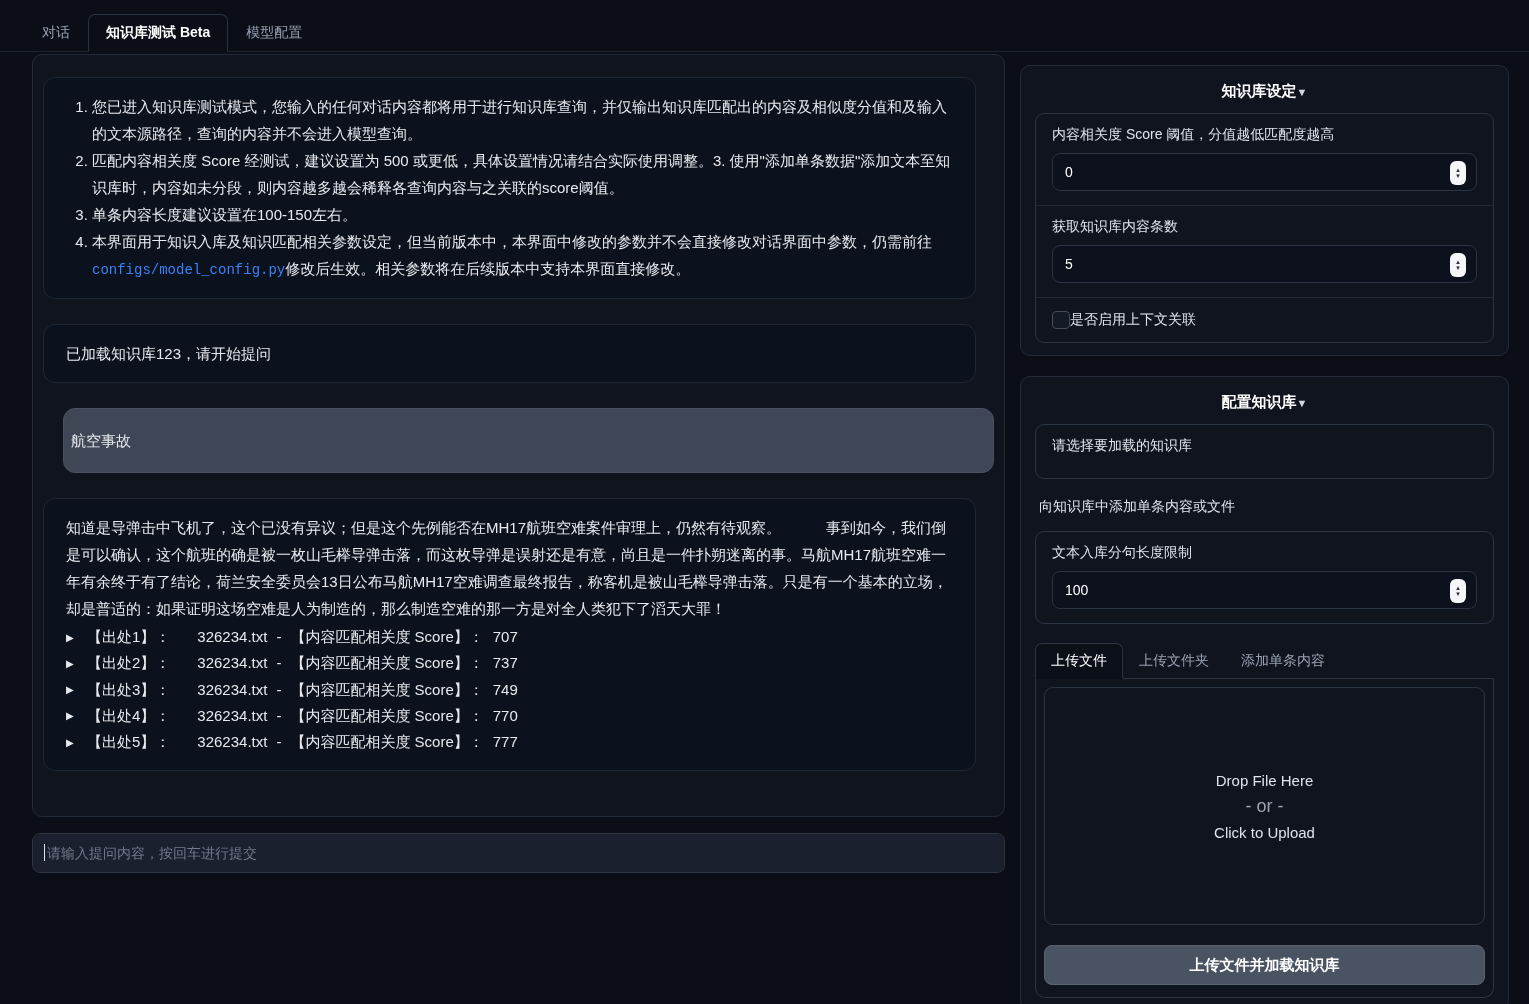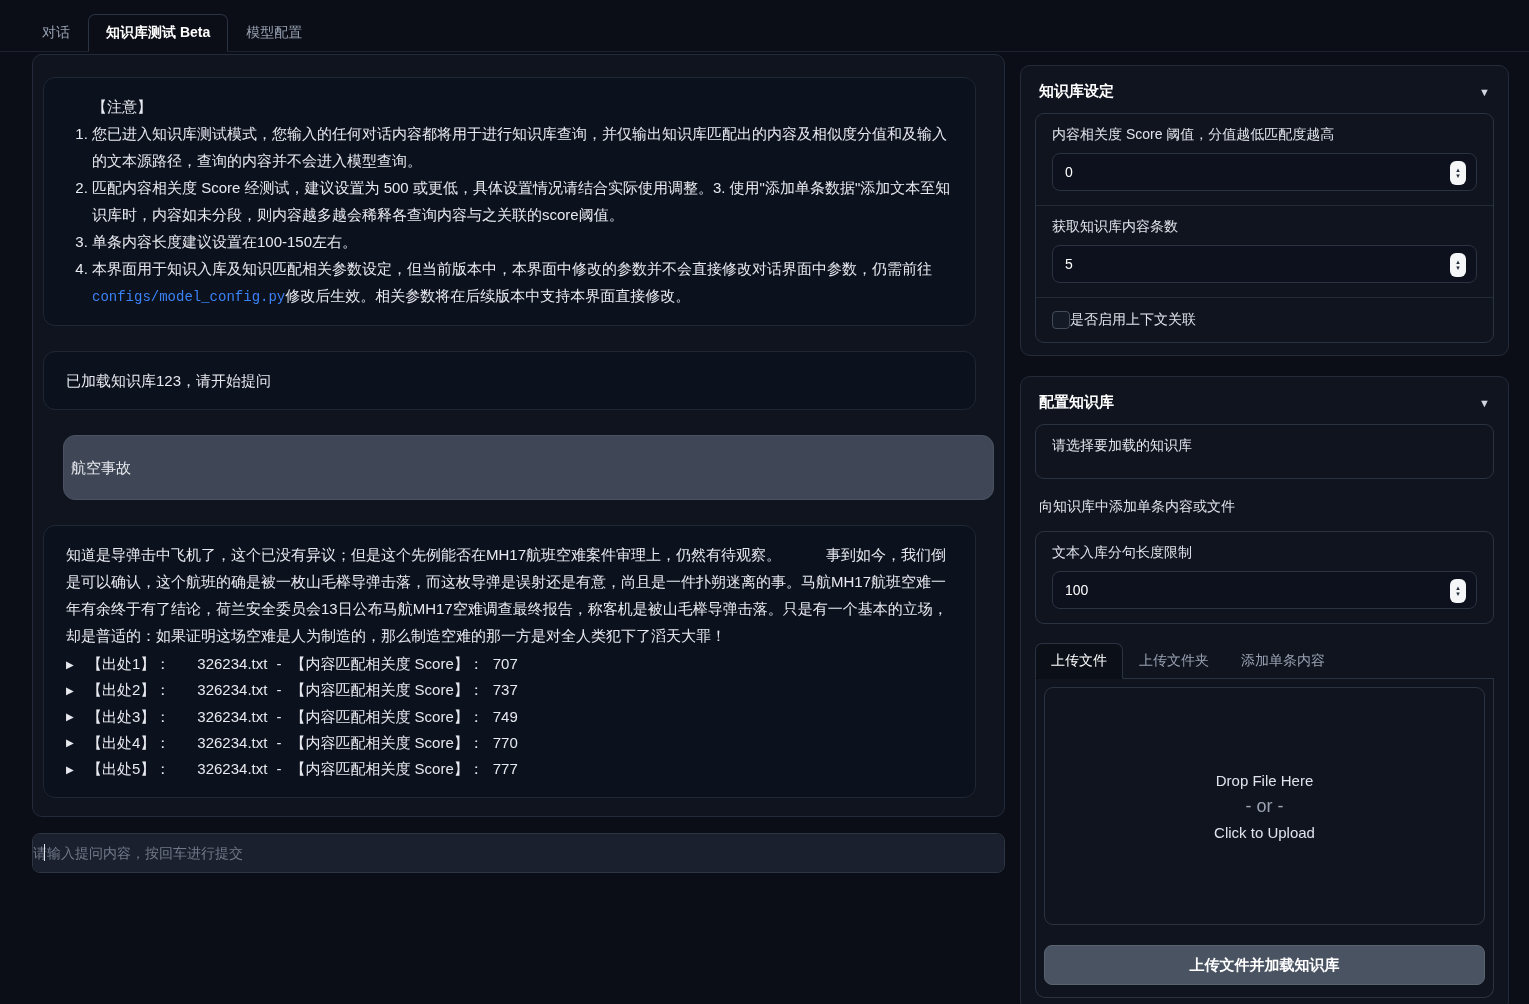--- a/index.html
+++ b/index.html
@@ -52,33 +52,33 @@
   .source-row { display:flex; align-items:center; gap:9px; line-height:1.75; cursor:pointer; }
   .tri { font-size:10px; color:#e7e9ee; width:12px; flex:0 0 12px; }
   .src-file { margin-left:18px; }
   .src-dash { color:#e7e9ee; }
 
   
   .chat-input-wrap { position:relative; margin-top:16px; }
   .chat-input {
     width:100%; height:40px; resize:none; outline:none;
     background:#1a202d; border:1px solid #2e3644; border-radius:8px;
-    color:#e7e9ee; font-size:14px; font-family:inherit; padding:11px 0;
+    color:#e7e9ee; font-size:14px; font-family:inherit; padding:11px 14px;
   }
   .chat-input::placeholder { color:#717a8a; }
   .text-cursor { position:absolute; left:12px; top:11px; width:1px; height:17px; background:#dfe3ea; }
 
   
   .panel {
     background:#10141e; border:1px solid #232b3a; border-radius:10px;
     padding:12px 14px;
   }
   .panel + .panel { margin-top:20px; }
   .panel-header {
-    display:flex; justify-content:space-between; align-items:center;
+    display:flex; justify-content:center; align-items:center;
     padding:4px 4px 12px 4px; cursor:pointer;
   }
   .panel-title { font-size:15px; font-weight:600; color:#ffffff; }
   .caret-down { font-size:11px; color:#cfd6e2; }
 
   .form-group { border:1px solid #2a3342; border-radius:9px; background:transparent; }
   .form-row { padding:12px 16px 14px 16px; border-bottom:1px solid #222a38; }
   .form-row:last-child { border-bottom:none; }
   .field-label { font-size:14px; color:#e0e4ea; margin-bottom:9px; }
 
@@ -150,21 +150,20 @@
     <div class="tab active">知识库测试 Beta</div>
     <div class="tab">模型配置</div>
   </div>
 
   <div class="content">
 
     <div class="left-col">
       <div class="chatbot">
 
         <div class="msg bot first">
-          <div class="notice-title">【注意】</div>
           <ol class="notice-list">
             <li>您已进入知识库测试模式，您输入的任何对话内容都将用于进行知识库查询，并仅输出知识库匹配出的内容及相似度分值和及输入的文本源路径，查询的内容并不会进入模型查询。</li>
             <li>匹配内容相关度 Score 经测试，建议设置为 500 或更低，具体设置情况请结合实际使用调整。3. 使用"添加单条数据"添加文本至知识库时，内容如未分段，则内容越多越会稀释各查询内容与之关联的score阈值。</li>
             <li>单条内容长度建议设置在100-150左右。</li>
             <li><span>本界面用于知识入库及知识匹配相关参数设定，但当前版本中，本界面中修改的参数并不会直接修改对话界面中参数，仍需前往</span><span class="code-inline">configs/model_config.py</span><span>修改后生效。相关参数将在后续版本中支持本界面直接修改。</span></li>
           </ol>
         </div>
 
         <div class="msg bot">已加载知识库123，请开始提问</div>
 

